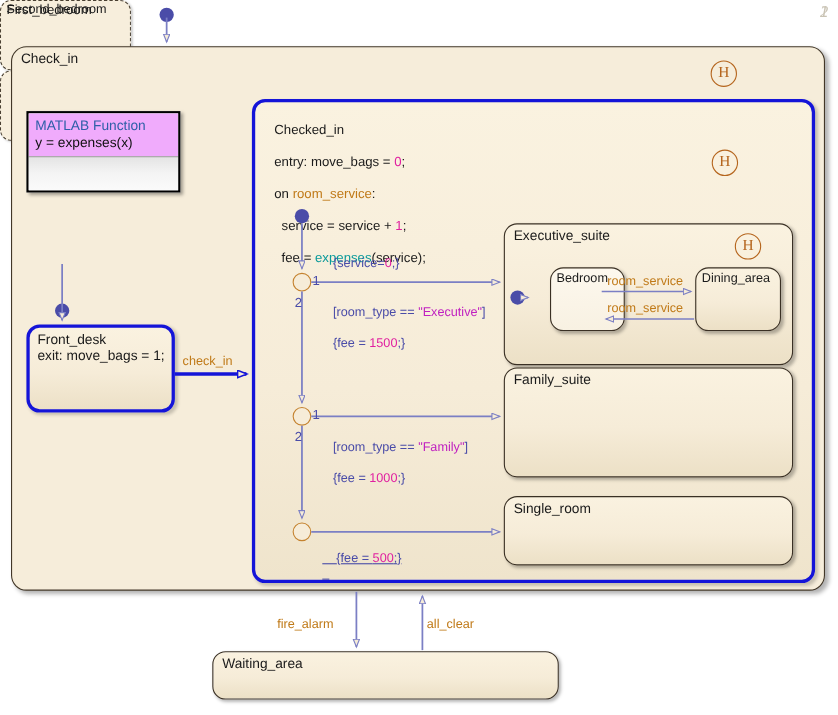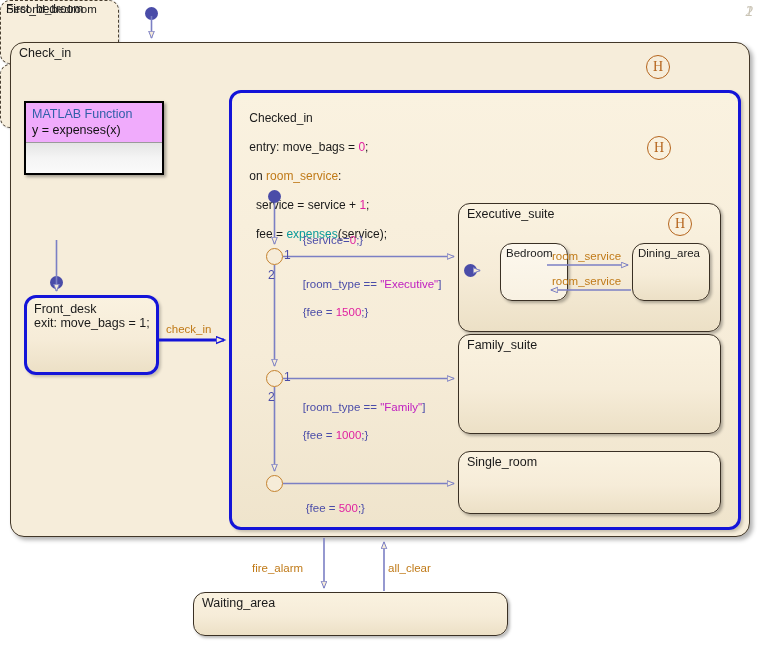--- a/index.html
+++ b/index.html
@@ -247,21 +247,21 @@
     <span>{fee = </span><span class="num">1500</span><span>;}</span>
   </div>
 
   <div class="lab act" style="left:284px;top:370px;font-size:12px;">1</div>
   <div class="lab act" style="left:268px;top:390px;font-size:12px;">2</div>
   <div class="lab" style="left:290px;top:386px;color:#4a4ca8;">
     <span>[room_type == </span><span class="str">"Family"</span><span>]</span><br>
     <span>{fee = </span><span class="num">1000</span><span>;}</span>
   </div>
 
-  <div class="lab" style="left:293px;top:487px;color:#4a4ca8;">
+  <div class="lab" style="left:293px;top:487px;color:#4a4ca8;text-decoration:underline;">
     <span>{fee = </span><span class="num">500</span><span>;}</span>
   </div>
 
   <div class="lab ev" style="left:552px;top:249px;">room_service</div>
   <div class="lab ev" style="left:552px;top:274px;">room_service</div>
 
   <div class="lab ev" style="left:252px;top:561px;">fire_alarm</div>
   <div class="lab ev" style="left:388px;top:561px;">all_clear</div>
 
 </div>

